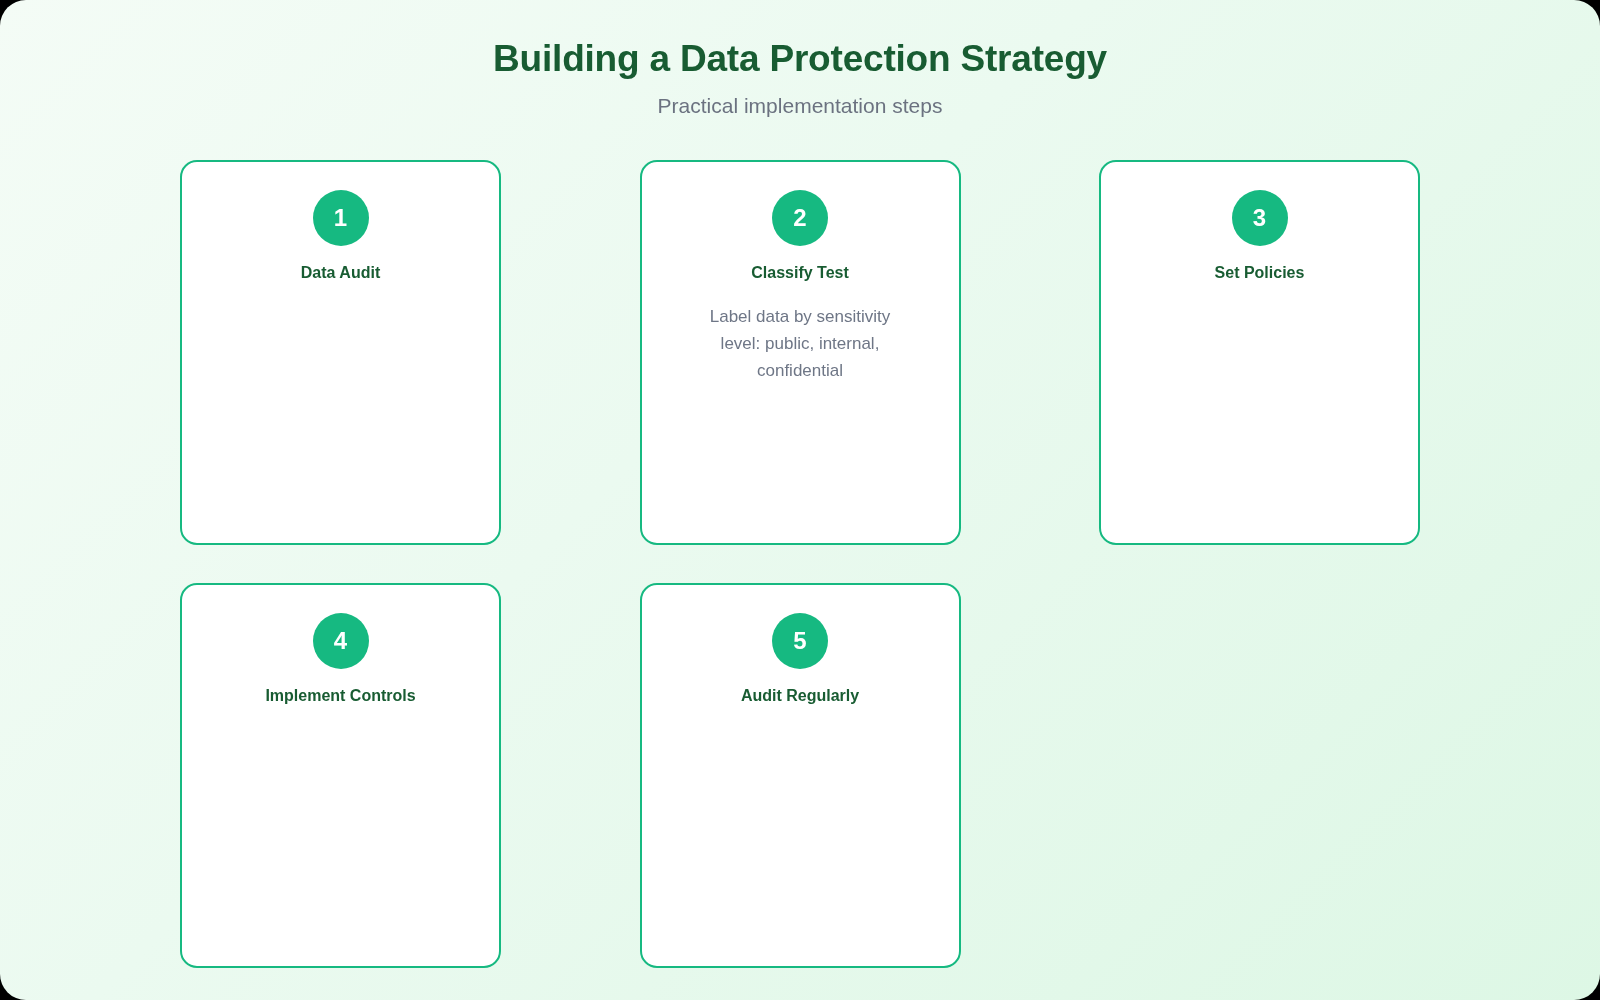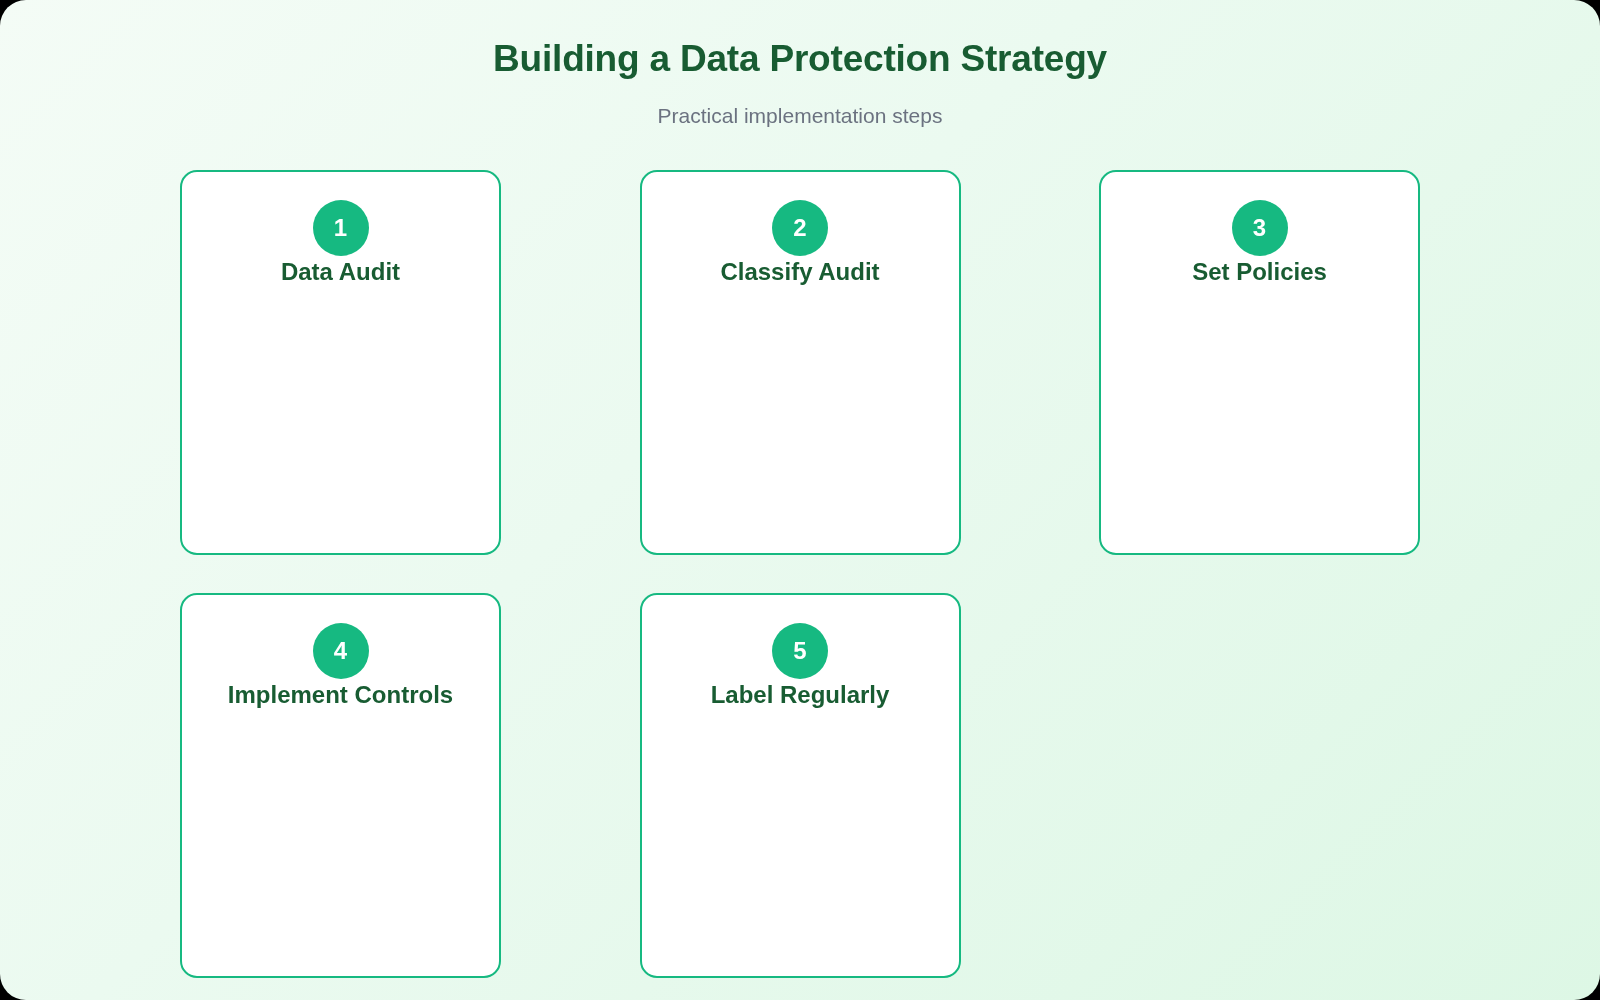--- a/index.html
+++ b/index.html
@@ -33,21 +33,21 @@
 
   .page-title {
     font-size: 37px;
     font-weight: bold;
     color: #185c32;
     letter-spacing: -0.2px;
     line-height: 1.25;
   }
 
   .page-subtitle {
-    margin-top: 20px;
+    margin-top: 10px;
     font-size: 21px;
     font-weight: normal;
     color: #6b7280;
     line-height: 1.3;
   }
 
   
   .steps-grid {
     margin-top: 40px;
     width: 1240px;
@@ -78,21 +78,22 @@
     font-size: 24px;
     font-weight: bold;
     display: flex;
     align-items: center;
     justify-content: center;
     flex: none;
     line-height: 1;
   }
 
   .step-title {
-    font-size: 24px;
+    margin-top: 17px;
+    font-size: 16px;
     font-weight: bold;
     color: #185c32;
     line-height: 1.3;
   }
 
   .step-desc {
     margin-top: 20px;
     font-size: 17px;
     color: #6e7686;
     line-height: 27px;
@@ -111,33 +112,34 @@
 
   <div class="steps-grid">
 
     <div class="step-card">
       <div class="step-badge">1</div>
       <div class="step-title">Data Audit</div>
     </div>
 
     <div class="step-card">
       <div class="step-badge">2</div>
-      <div class="step-title">Classify Audit</div>
+      <div class="step-title">Classify Test</div>
+      <div class="step-desc">Label data by sensitivity level: public, internal, confidential</div>
     </div>
 
     <div class="step-card">
       <div class="step-badge">3</div>
       <div class="step-title">Set Policies</div>
     </div>
 
     <div class="step-card">
       <div class="step-badge">4</div>
       <div class="step-title">Implement Controls</div>
     </div>
 
     <div class="step-card">
       <div class="step-badge">5</div>
-      <div class="step-title">Label Regularly</div>
+      <div class="step-title">Audit Regularly</div>
     </div>
 
   </div>
 
 </div>
 
 </body></html>

